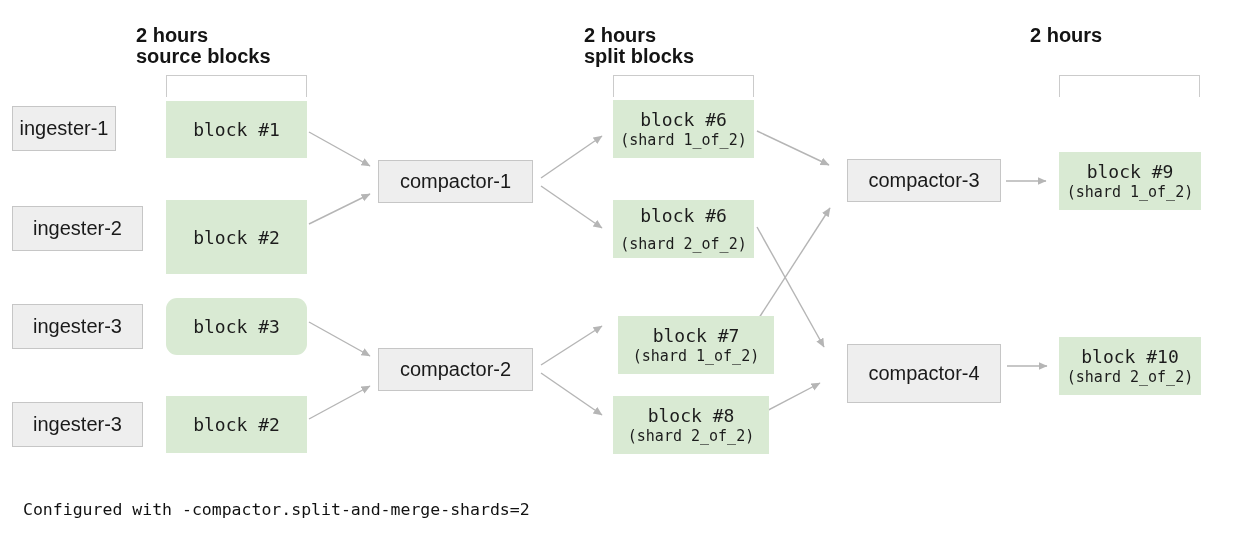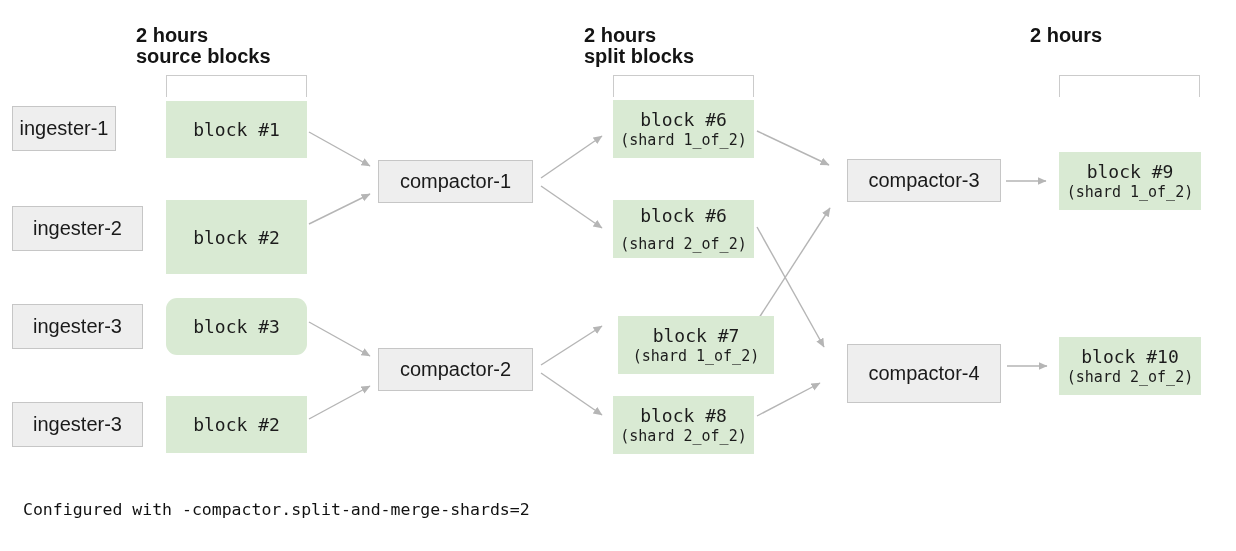--- a/index.html
+++ b/index.html
@@ -117,21 +117,21 @@
     <div class="shard">(shard 1_of_2)</div>
   </div>
   <div class="green-node" style="left:613px;top:200px;width:141px;height:58px;gap:8px;">
     <div class="blk">block #6</div>
     <div class="shard">(shard 2_of_2)</div>
   </div>
   <div class="green-node" style="left:618px;top:297px;width:156px;height:58px;margin-top:19px;">
     <div class="blk">block #7</div>
     <div class="shard">(shard 1_of_2)</div>
   </div>
-  <div class="green-node" style="left:613px;top:396px;width:141px;height:58px;">
+  <div class="green-node" style="left:613px;top:396px;width:156px;height:58px;">
     <div class="blk">block #8</div>
     <div class="shard">(shard 2_of_2)</div>
   </div>
 
   <div class="gray-node" style="left:847px;top:159px;width:154px;height:43px;">
     <span>compactor-3</span>
   </div>
   <div class="gray-node" style="left:847px;top:344px;width:154px;height:59px;">
     <span>compactor-4</span>
   </div>

